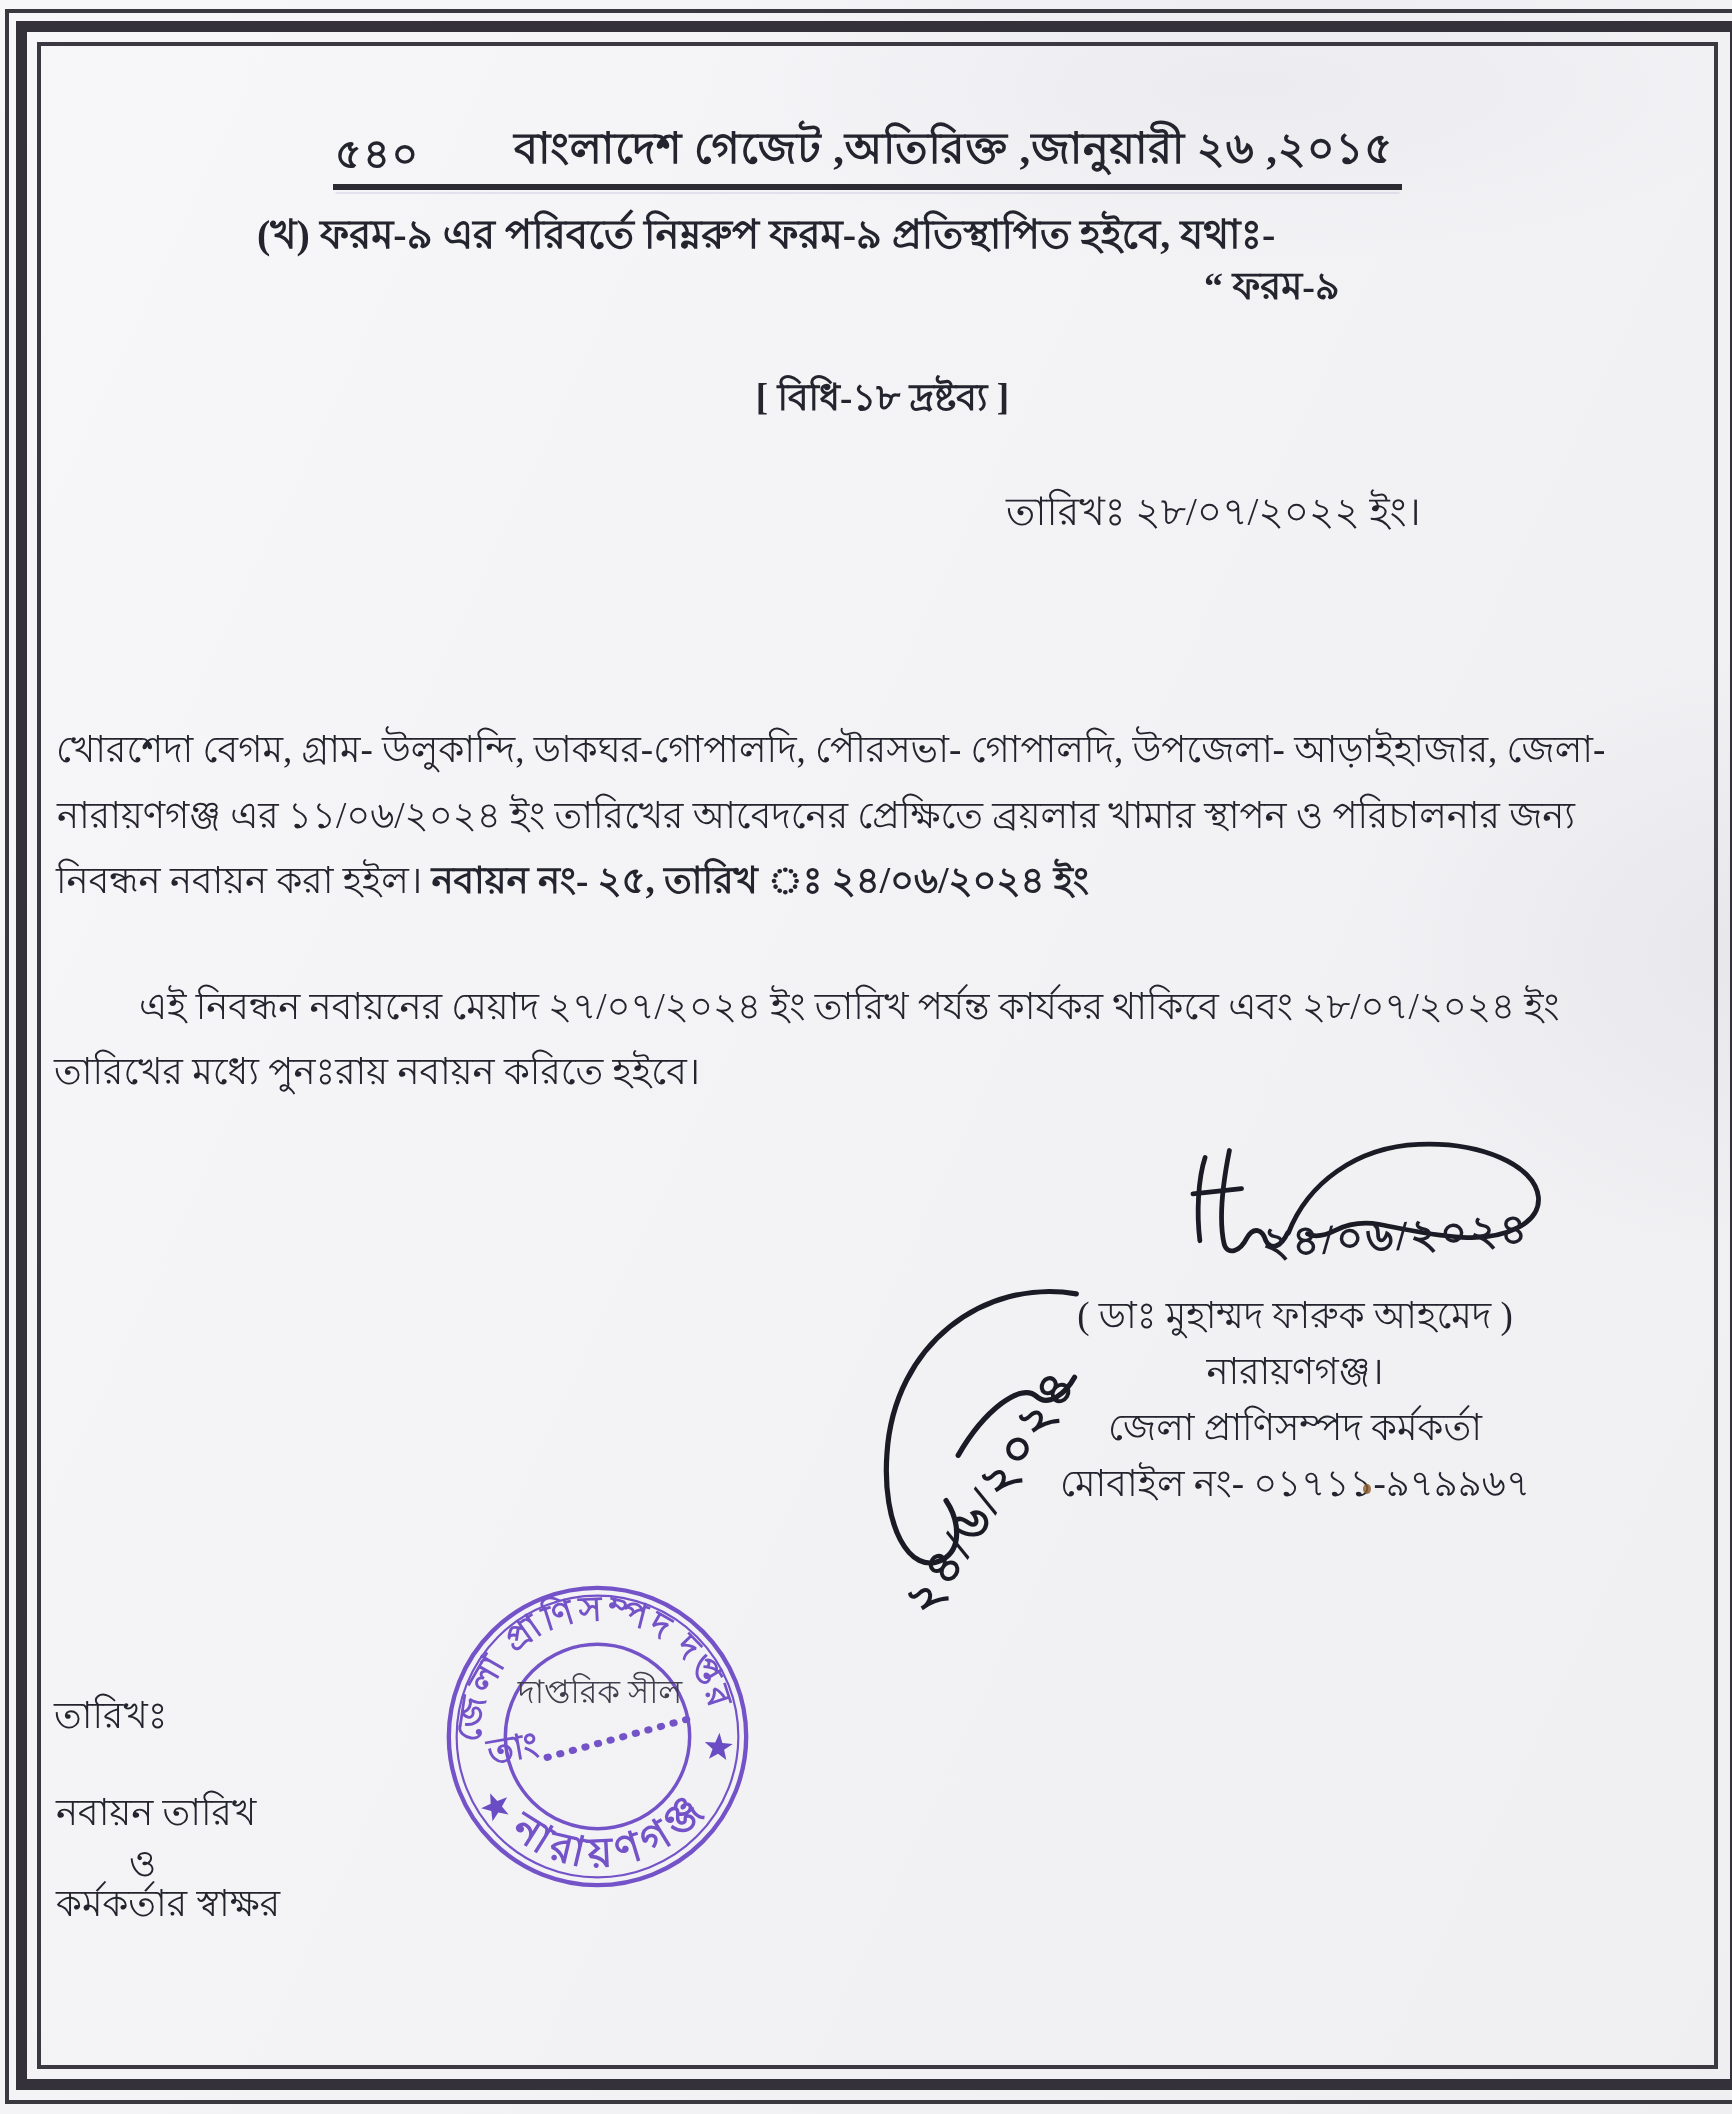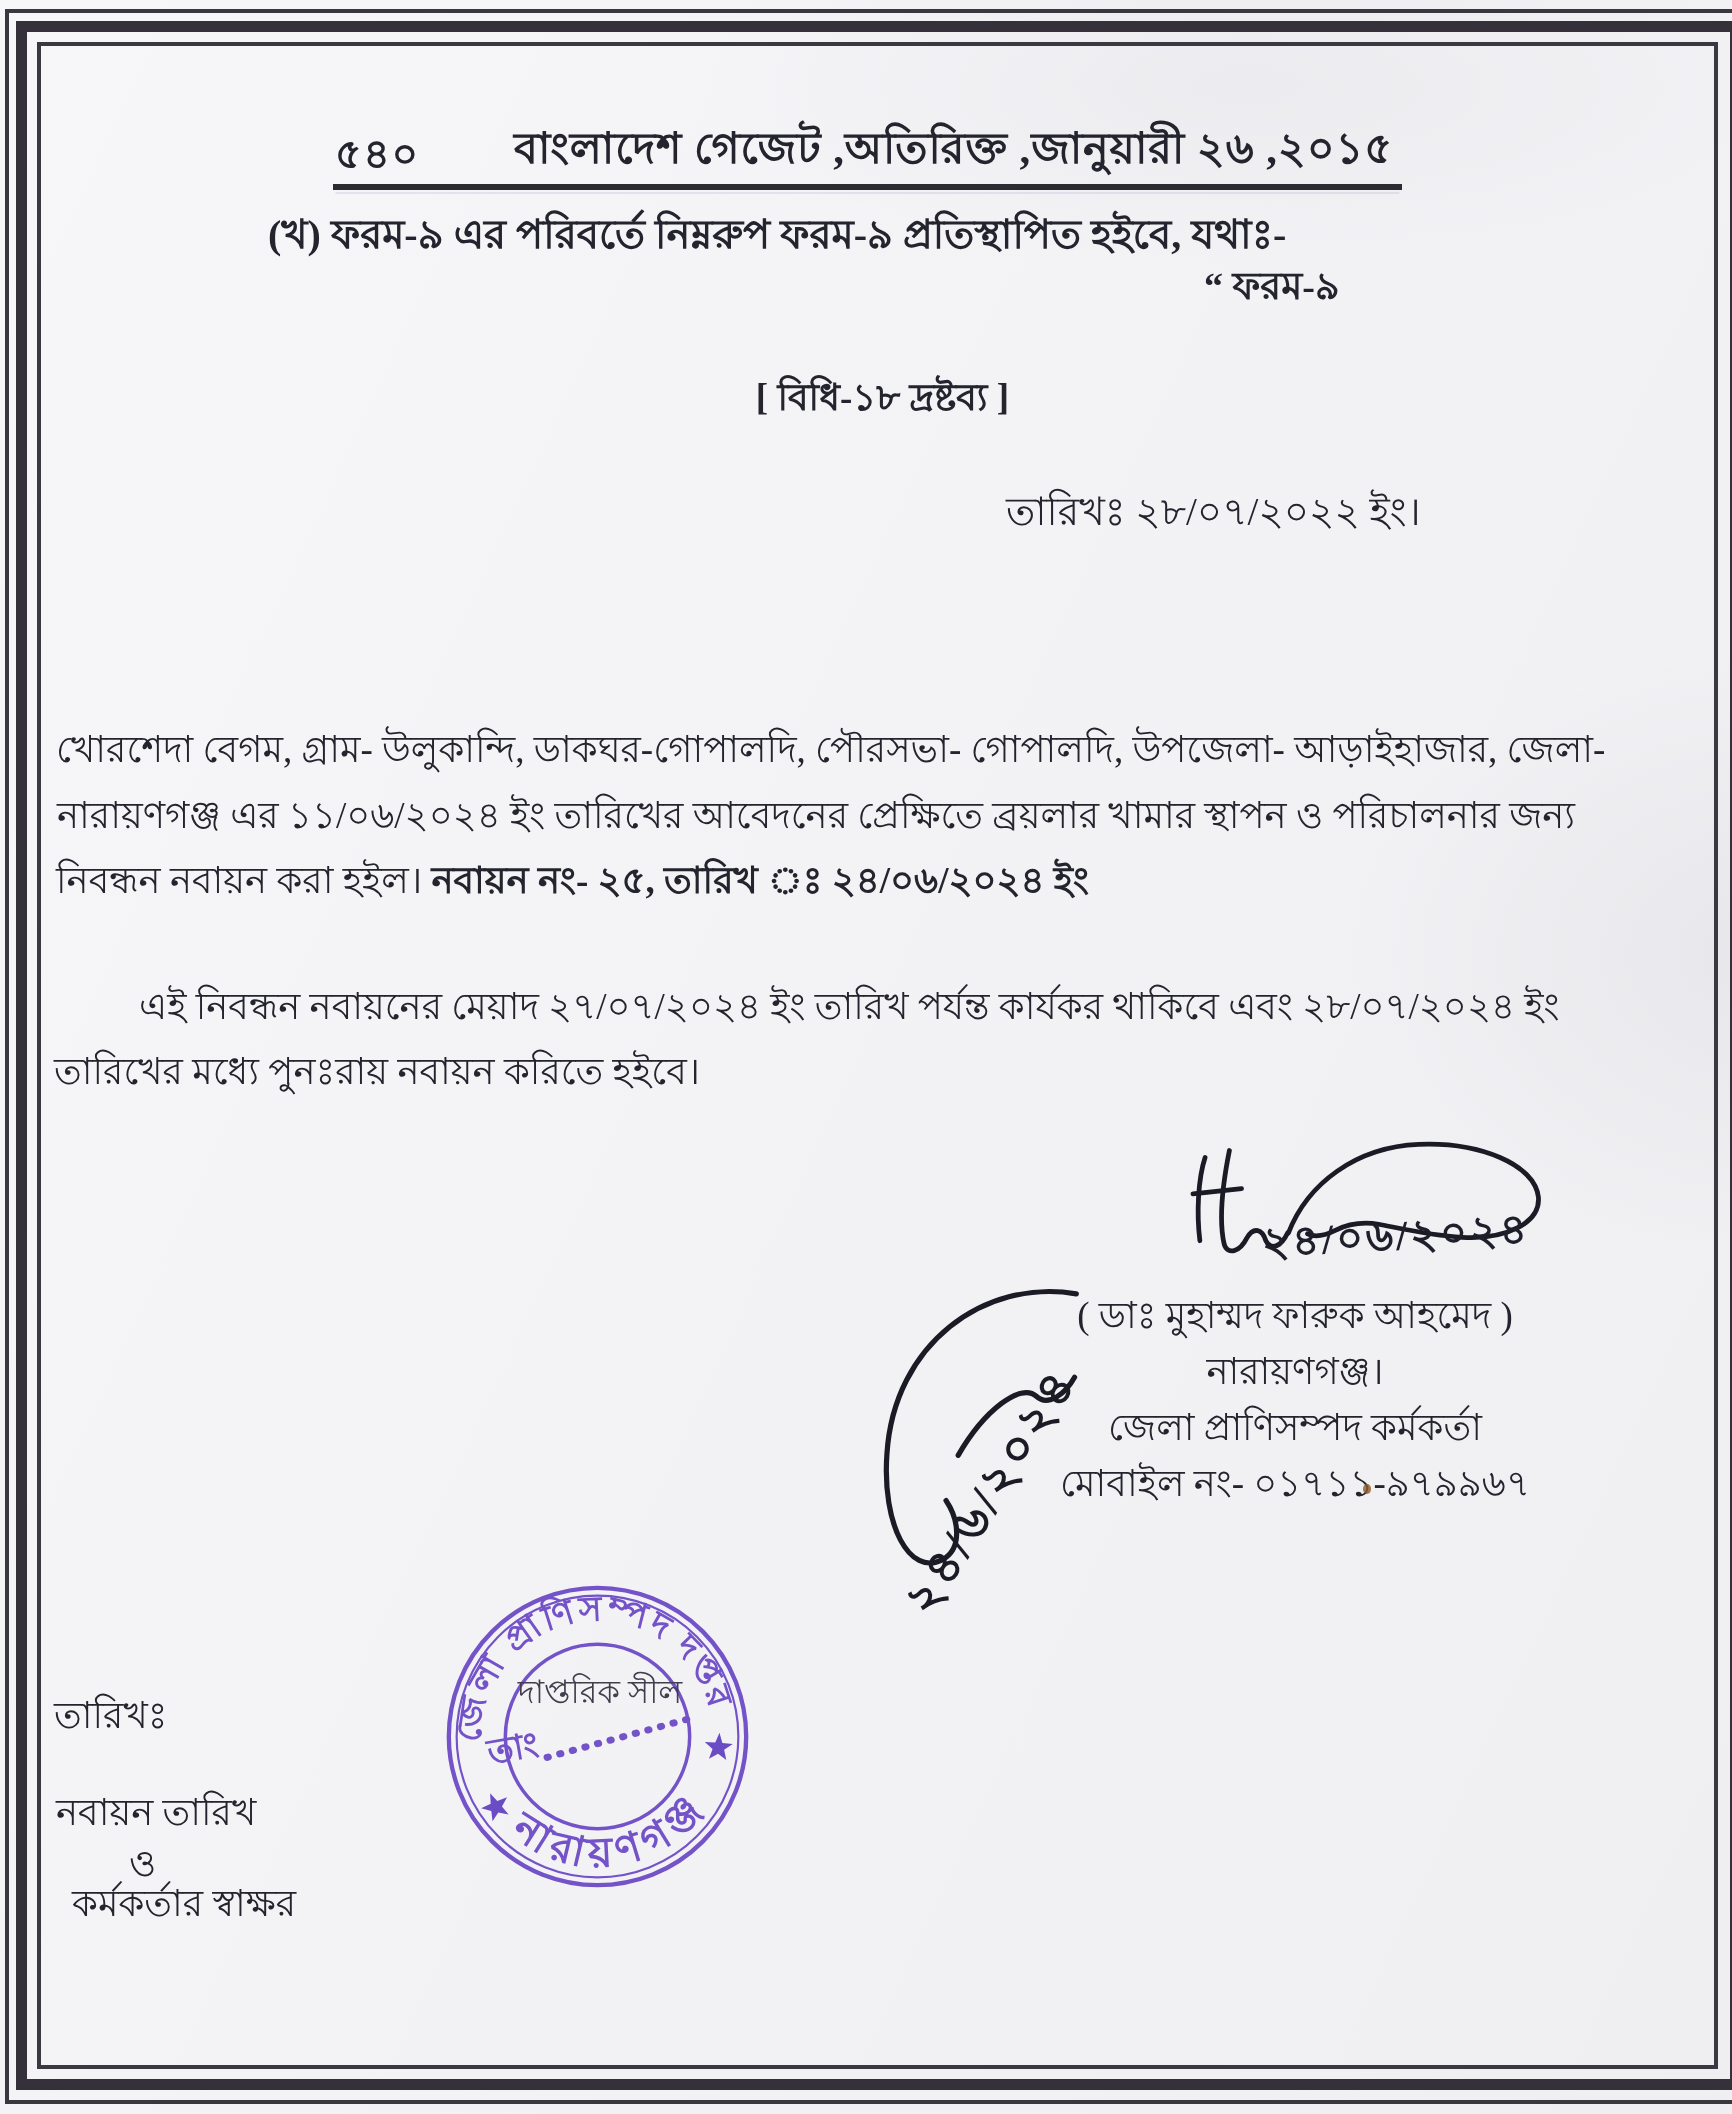--- a/index.html
+++ b/index.html
@@ -19,21 +19,21 @@
   .frame.outer{inset:8.7px 10.4px 10.4px 5.2px;border:4.3px solid #3a383f;}
   .frame.mid{inset:21px 24px 24px 15.6px;border:11.3px solid #34313a;}
   .frame.inner{inset:42px 47px 45px 37px;border:4.3px solid #3b3842;}
   .abs{position:absolute;white-space:nowrap;}
   .b{font-weight:bold;}
   .center{left:0;width:100%;text-align:center;}
   .pageno{left:335px;top:122px;font-size:41px;font-weight:bold;letter-spacing:1.7px;}
   .gazette{left:514px;top:116px;font-size:43px;font-weight:bold;letter-spacing:0.9px;}
   .rule-underline{left:333px;top:184px;width:1069px;height:6px;background:#2c2b33;
     box-shadow:0 6px 0 -2.6px rgba(100,110,170,0.35);}
-  .amendment{left:268px;top:203px;font-size:40px;font-weight:bold;}
+  .amendment{left:257px;top:203px;font-size:40px;font-weight:bold;}
   .form-label{left:1204px;top:256px;font-size:38px;font-weight:bold;}
   .cert-title{top:313px;font-size:39px;font-weight:bold;}
   .rule-ref{top:368px;font-size:37px;font-weight:bold;}
   .reg-no{left:309px;top:487px;font-size:39px;}
   .issue-date{left:1006px;top:481px;font-size:39px;}
   .bl{font-size:37px;}
   .p1l1{left:170px;top:655px;}
   .p1l2{left:56px;top:720px;}
   .p1l3{left:57px;top:786px;}
   .p1l4{left:56px;top:851px;}
@@ -42,21 +42,21 @@
   .sig-svg{left:1186px;top:1140px;}
   .sig-date{left:1262px;top:1203px;font-size:42px;font-weight:bold;color:#1f1f2b;
     transform:rotate(-3deg);letter-spacing:2.6px;}
   .sig-stack{left:995px;top:1288px;width:600px;text-align:center;
     font-size:37px;line-height:56px;white-space:nowrap;position:absolute;}
   .diag-svg{left:847px;top:1271px;}
   .stamp-svg{left:441px;top:1580px;}
   .f-date{left:54px;top:1686px;font-size:37px;}
   .f-renew{left:56px;top:1783px;font-size:37px;}
   .f-and{left:129px;top:1834px;font-size:37px;}
-  .f-sign{left:72px;top:1874px;font-size:37px;text-align:right;}
+  .f-sign{left:56px;top:1874px;font-size:37px;text-align:right;}
   .speck{left:1363px;top:1484px;width:7.8px;height:10.4px;border-radius:50%;
     background:#8a5a28;opacity:.8;}
   svg text{font-family:"Liberation Serif","DejaVu Serif",serif;}
 </style>
 </head>
 <body>
 
 <div class="page">
 
   <div class="frame outer"></div>

